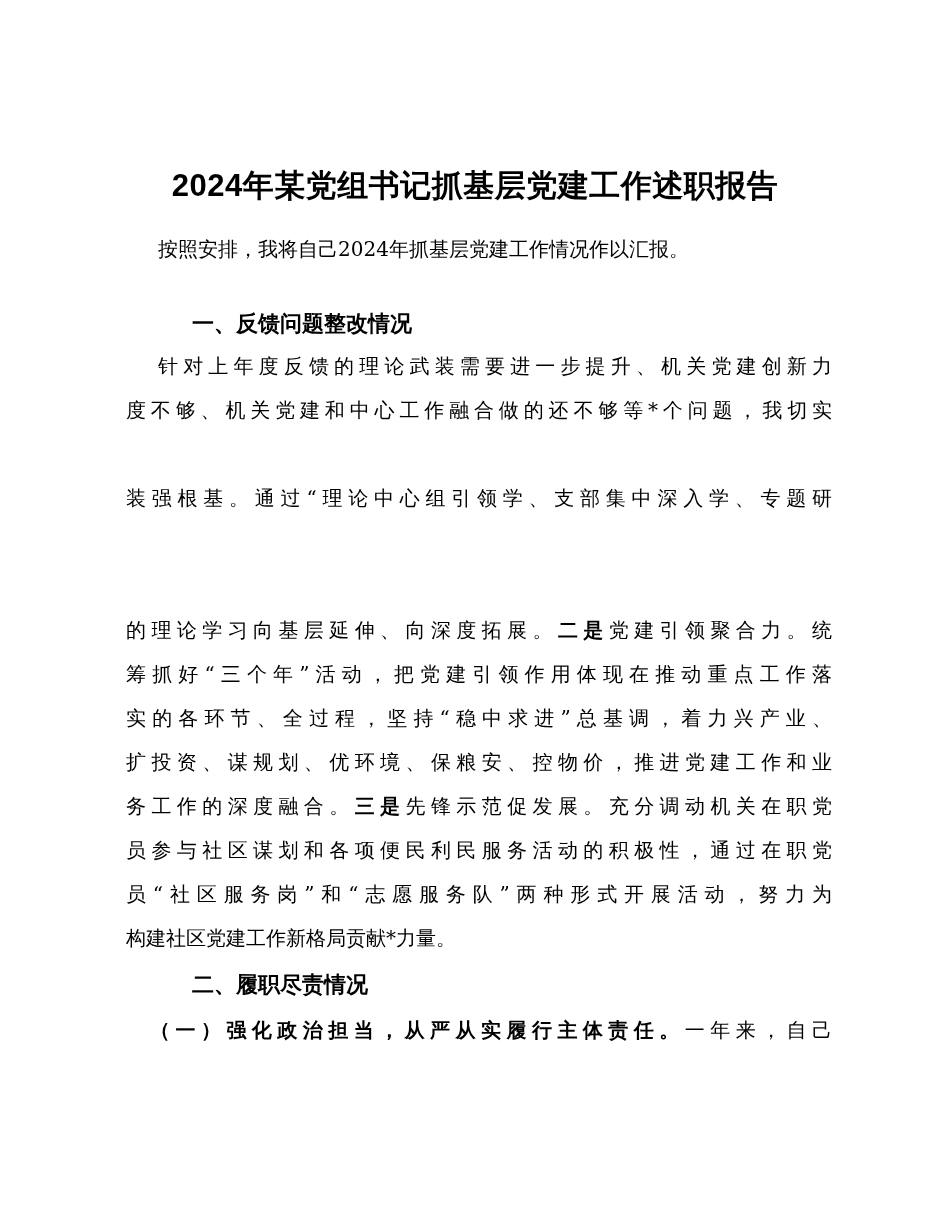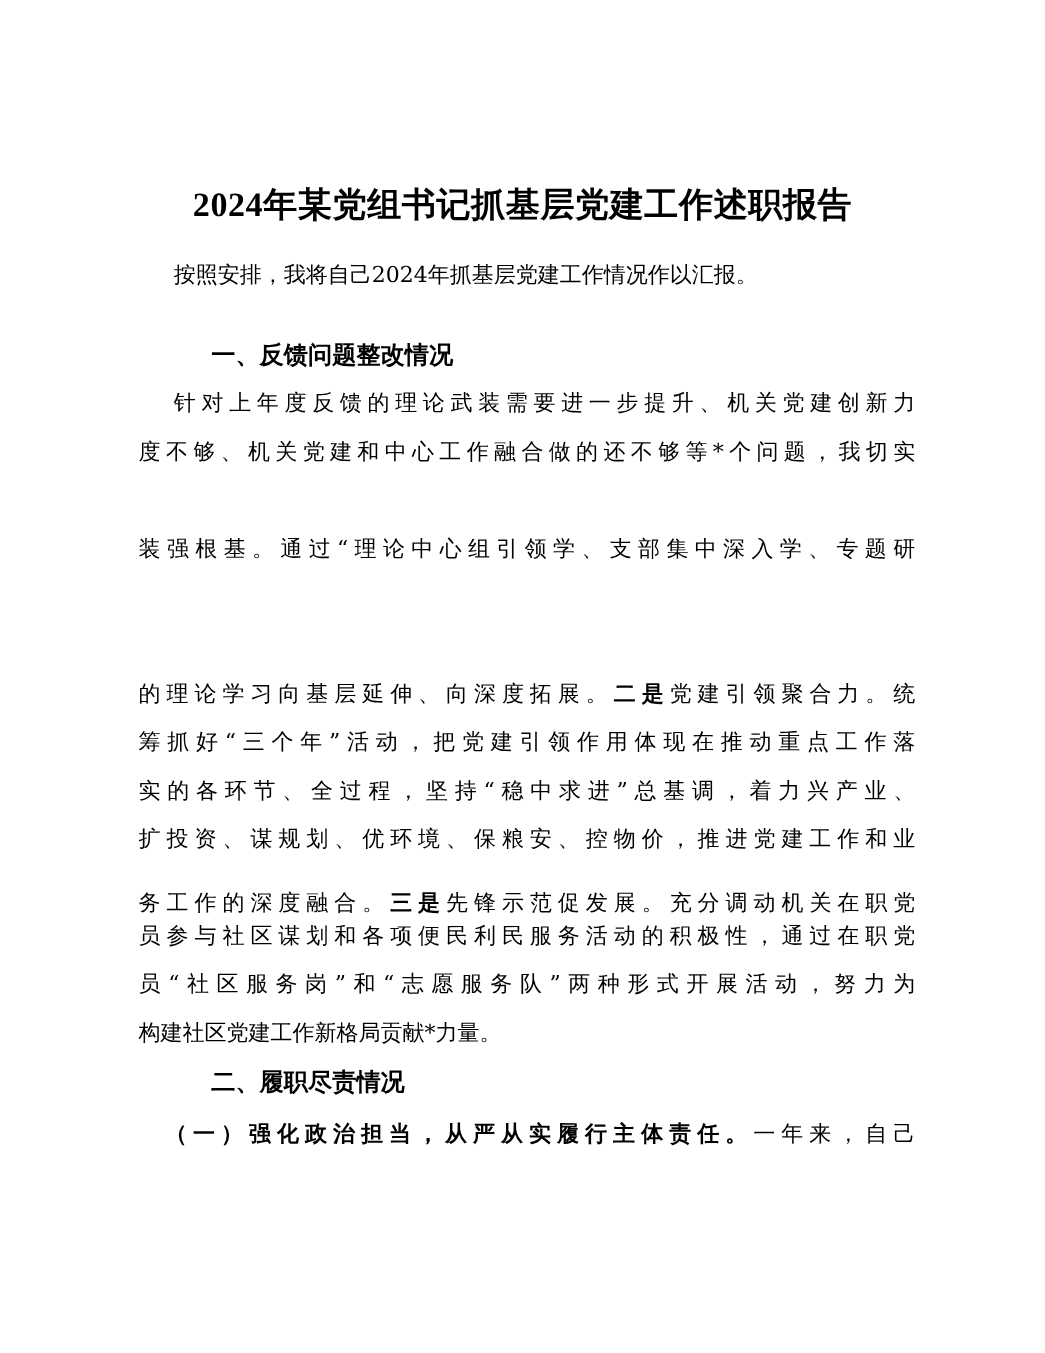--- a/index.html
+++ b/index.html
@@ -1,20 +1,20 @@
 <!DOCTYPE html>
 <html><head>
   <meta charset="utf-8">
   <style>
     html, body { margin: 0; padding: 0; background: #ffffff; }
     body { width: 950px; height: 1230px; position: relative; overflow: hidden;
            font-family: "DejaVu Serif", "Liberation Serif", serif; color: #000; }
     .page { position: absolute; left: 0; top: 0; width: 950px; height: 1230px; background: #fff; }
     .title { position: absolute; left: 0; right: 0; top: 166px; text-align: center;
-             font-family: Liberation Serif, serif; font-size: 31px; font-weight: bold;
+             font-family: Liberation Sans, sans-serif; font-size: 31px; font-weight: bold;
              letter-spacing: 0.5px; line-height: 40px; }
     .line { position: absolute; left: 126px; width: 706px; height: 34px; line-height: 34px;
             font-size: 20px; white-space: nowrap; text-align: justify; text-align-last: justify; }
     .line.indent { left: 158px; width: 674px; }
     .line.last { text-align-last: left; }
     .heading { font-family: "DejaVu Sans", "Liberation Sans", sans-serif; font-size: 22px; font-weight: bold; margin-left: 34px; }
     .b { font-weight: bold; }
   </style>
 </head>
 <body>
@@ -27,21 +27,21 @@
 
   <div class="line indent last heading" style="top:308px; top:307px;">一、反馈问题整改情况</div>
 
   <div class="line indent" style="top:349px;">针对上年度反馈的理论武装需要进一步提升、机关党建创新力</div>
   <div class="line" style="top:393px;">度不够、机关党建和中心工作融合做的还不够等*个问题，我切实</div>
   <div class="line" style="top:481px;">装强根基。通过“理论中心组引领学、支部集中深入学、专题研</div>
   <div class="line" style="top:613px;"><span>的理论学习向基层延伸、向深度拓展。</span><span class="b">二是</span><span>党建引领聚合力。统</span></div>
   <div class="line" style="top:657px;">筹抓好“三个年”活动，把党建引领作用体现在推动重点工作落</div>
   <div class="line" style="top:701px;">实的各环节、全过程，坚持“稳中求进”总基调，着力兴产业、</div>
   <div class="line" style="top:745px;">扩投资、谋规划、优环境、保粮安、控物价，推进党建工作和业</div>
-  <div class="line" style="top:789px;margin-top:14px;"><span>务工作的深度融合。</span><span class="b">三是</span><span>先锋示范促发展。充分调动机关在职党</span></div>
+  <div class="line" style="top:789px;"><span>务工作的深度融合。</span><span class="b">三是</span><span>先锋示范促发展。充分调动机关在职党</span></div>
   <div class="line" style="top:833px;">员参与社区谋划和各项便民利民服务活动的积极性，通过在职党</div>
   <div class="line" style="top:877px;">员“社区服务岗”和“志愿服务队”两种形式开展活动，努力为</div>
   <div class="line indent last heading" style="top:968px;">二、履职尽责情况</div>
 
   <div class="line last" style="top:921px;">构建社区党建工作新格局贡献*力量。</div>
 
   <div class="line indent" style="top:1013px; left:150px; width:682px;"><span class="b">（一）强化政治担当，从严从实履行主体责任。</span><span>一年来，自己</span></div>
 
 </div>
 

